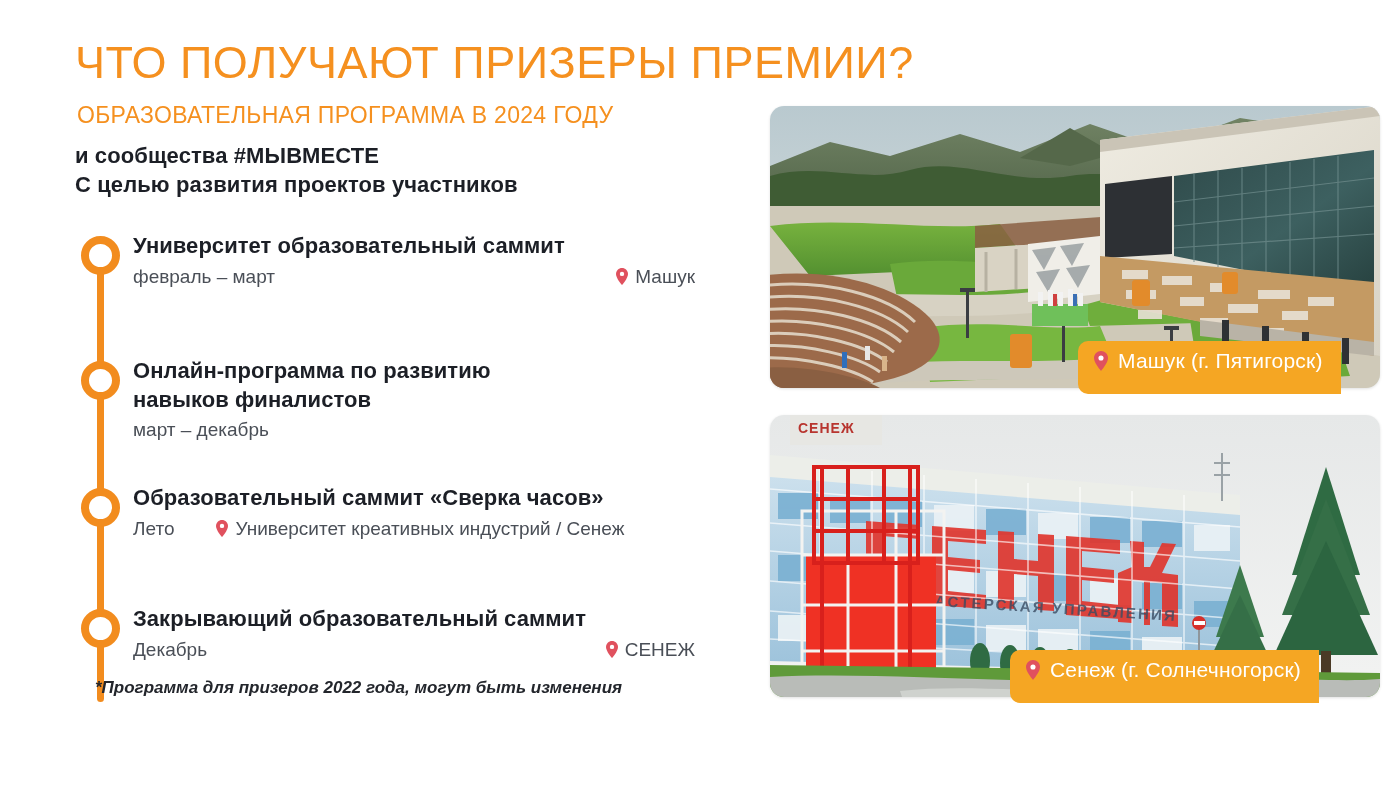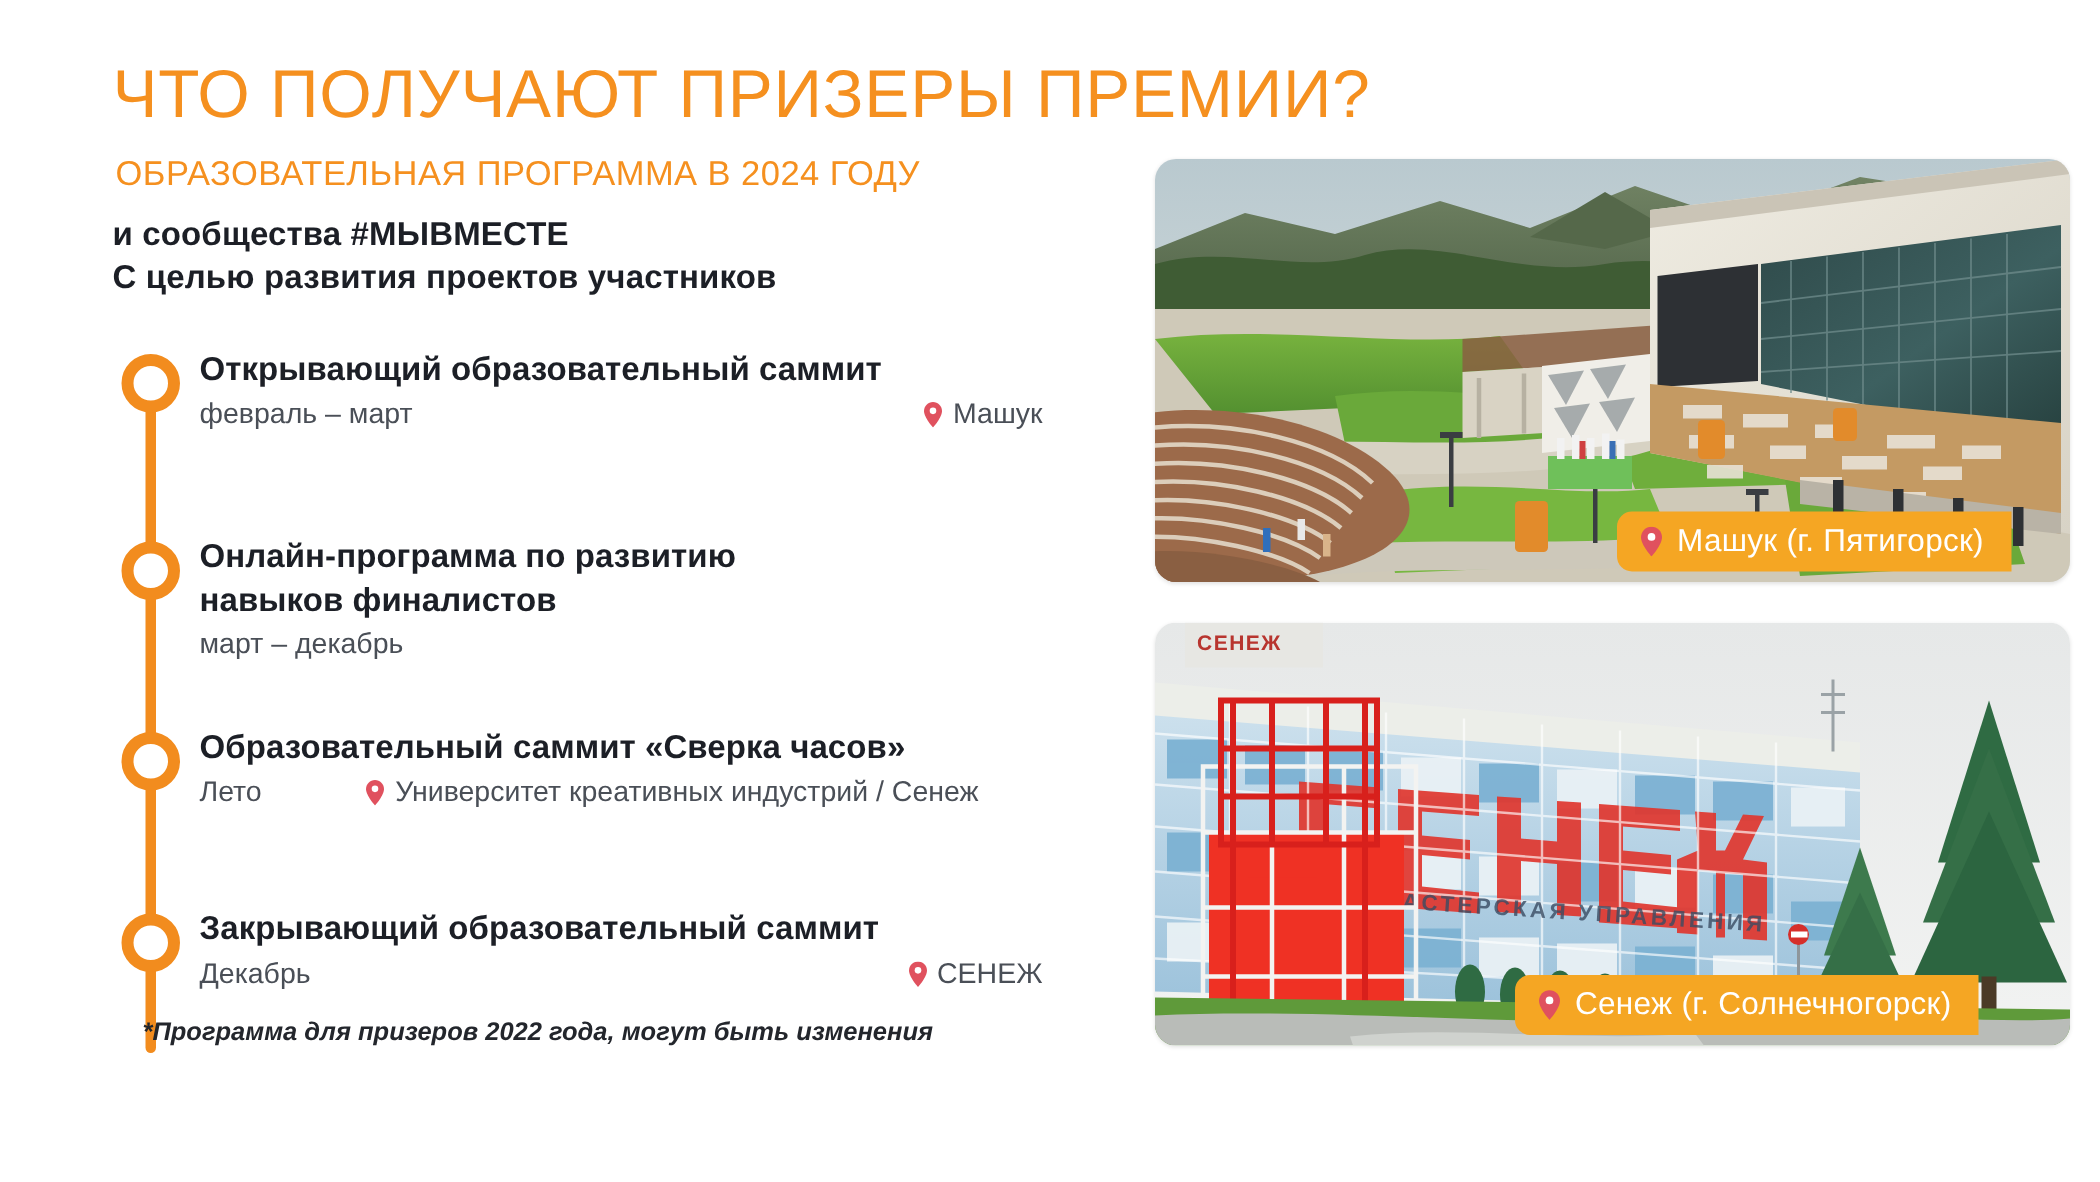--- a/index.html
+++ b/index.html
@@ -44,21 +44,21 @@
     width:39px;height:39px;border-radius:50%;
     border:8px solid #F28C1E;background:#ffffff;box-sizing:border-box;
   }
   .tl-body{position:absolute;left:58px;top:-4px;width:562px;}
   .tl-head{
     font-size:22px;font-weight:bold;color:#1c1f26;
     line-height:1.30;letter-spacing:0.05px;white-space:nowrap;
   }
   .tl-row{
     display:flex;align-items:center;margin-top:4px;
-    font-size:19px;color:#4a4f57;line-height:1.25;gap:28px;
+    font-size:19px;color:#4a4f57;line-height:1.25;
   }
   .tl-date{white-space:nowrap;}
   .tl-place{display:flex;align-items:center;white-space:nowrap;color:#4a4f57;}
   .tl-place .pin{margin-right:7px;display:inline-flex;}
   .row-spread{justify-content:space-between;}
   .row-inline .tl-place{margin-left:42px;}
   .footnote{
     position:absolute;left:95px;top:678px;width:570px;
     text-align:left;
     font-size:17px;font-style:italic;font-weight:bold;color:#23262c;
@@ -72,21 +72,21 @@
   }
   #photo-mashuk{left:770px;top:106px;width:610px;height:282px;}
   #photo-senezh{left:770px;top:415px;width:610px;height:282px;}
   .ph-canvas{position:absolute;inset:0;}
 
   .loc-badge{
     position:absolute;
     height:40px;display:flex;align-items:center;
     background:#F5A623;color:#ffffff;
     border-radius:10px 0 0 10px;
-    padding:0 18px 0 16px;
+    padding:0 18px 13px 16px;
     font-size:21px;white-space:nowrap;
     letter-spacing:0.2px;
   }
   .loc-badge .pin{margin-right:10px;display:inline-flex;}
   #badge-mashuk{left:1078px;top:341px;}
   #badge-senezh{left:1010px;top:650px;}
 
   
   .footer{position:absolute;left:0;top:714px;width:1400px;height:74px;}
 </style>
@@ -101,21 +101,21 @@
     <div>и сообщества #МЫВМЕСТЕ</div>
     <div>С целью развития проектов участников</div>
   </div>
 
   <div class="timeline">
     <div class="tl-line"></div>
 
     <div class="tl-item" style="top:0px;">
       <div class="tl-dot"></div>
       <div class="tl-body">
-        <div class="tl-head">Открывающий образовательный саммит</div>
+        <div class="tl-head">Университет образовательный саммит</div>
         <div class="tl-row row-spread">
           <span class="tl-date">февраль – март</span>
           <span class="tl-place">
             <span class="pin">
               <svg width="12" height="17" viewBox="0 0 12 17" aria-hidden="true">
                   <path d="M6 0C2.7 0 0 2.7 0 6c0 4.4 6 11 6 11s6-6.6 6-11c0-3.3-2.7-6-6-6z" fill="#E0515E"></path>
                   <circle cx="6" cy="5.9" r="2.2" fill="#ffffff"></circle>
                 </svg>
             </span>
             <span>Машук</span>

